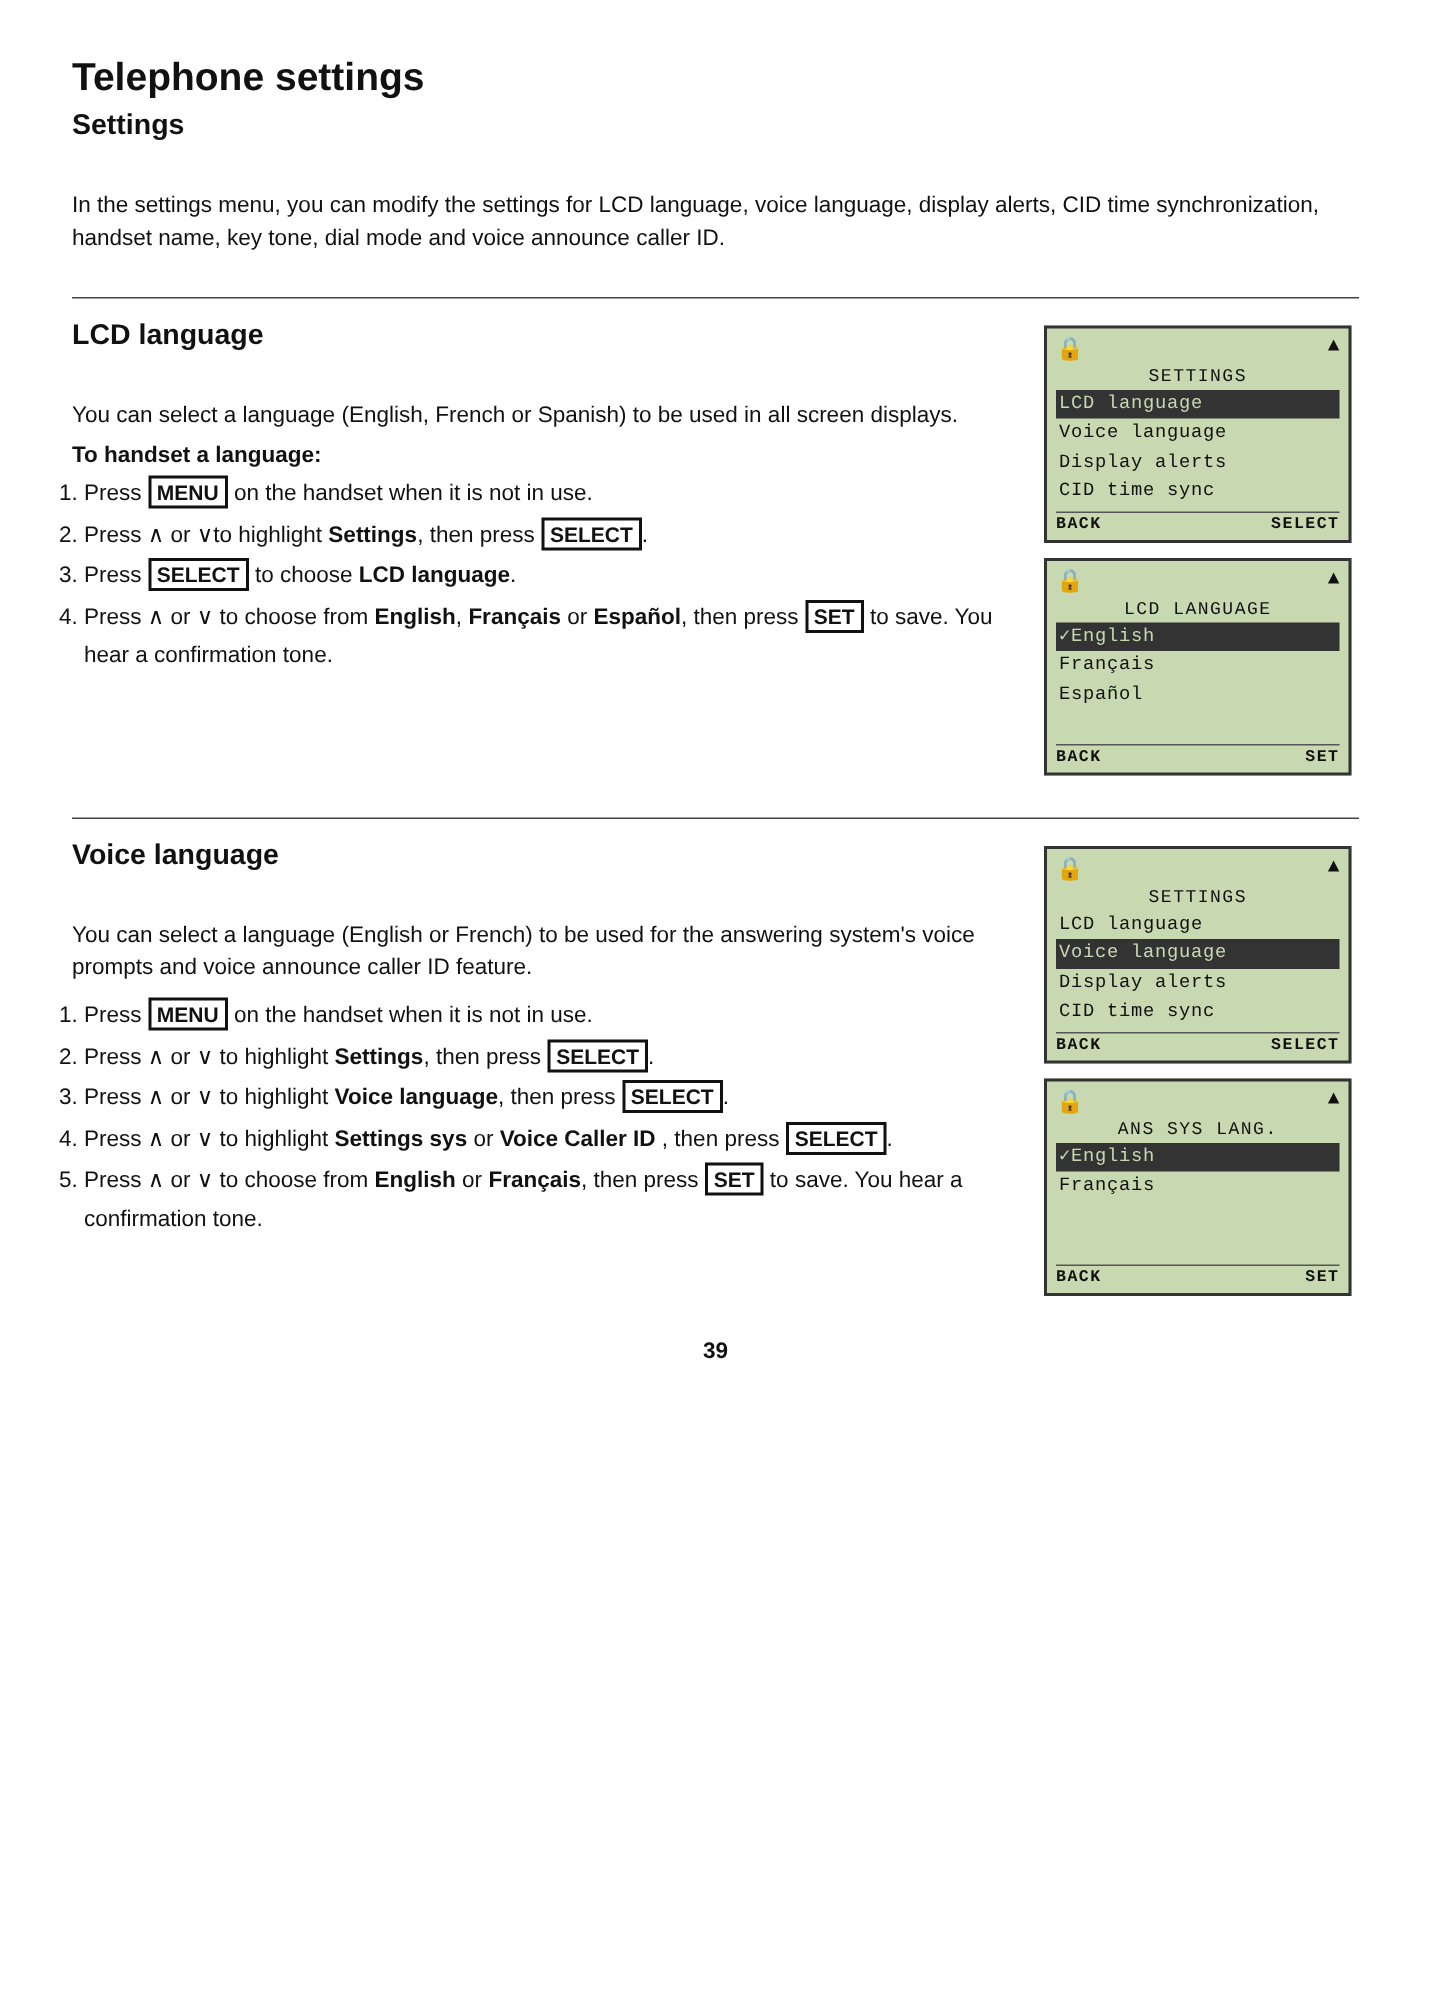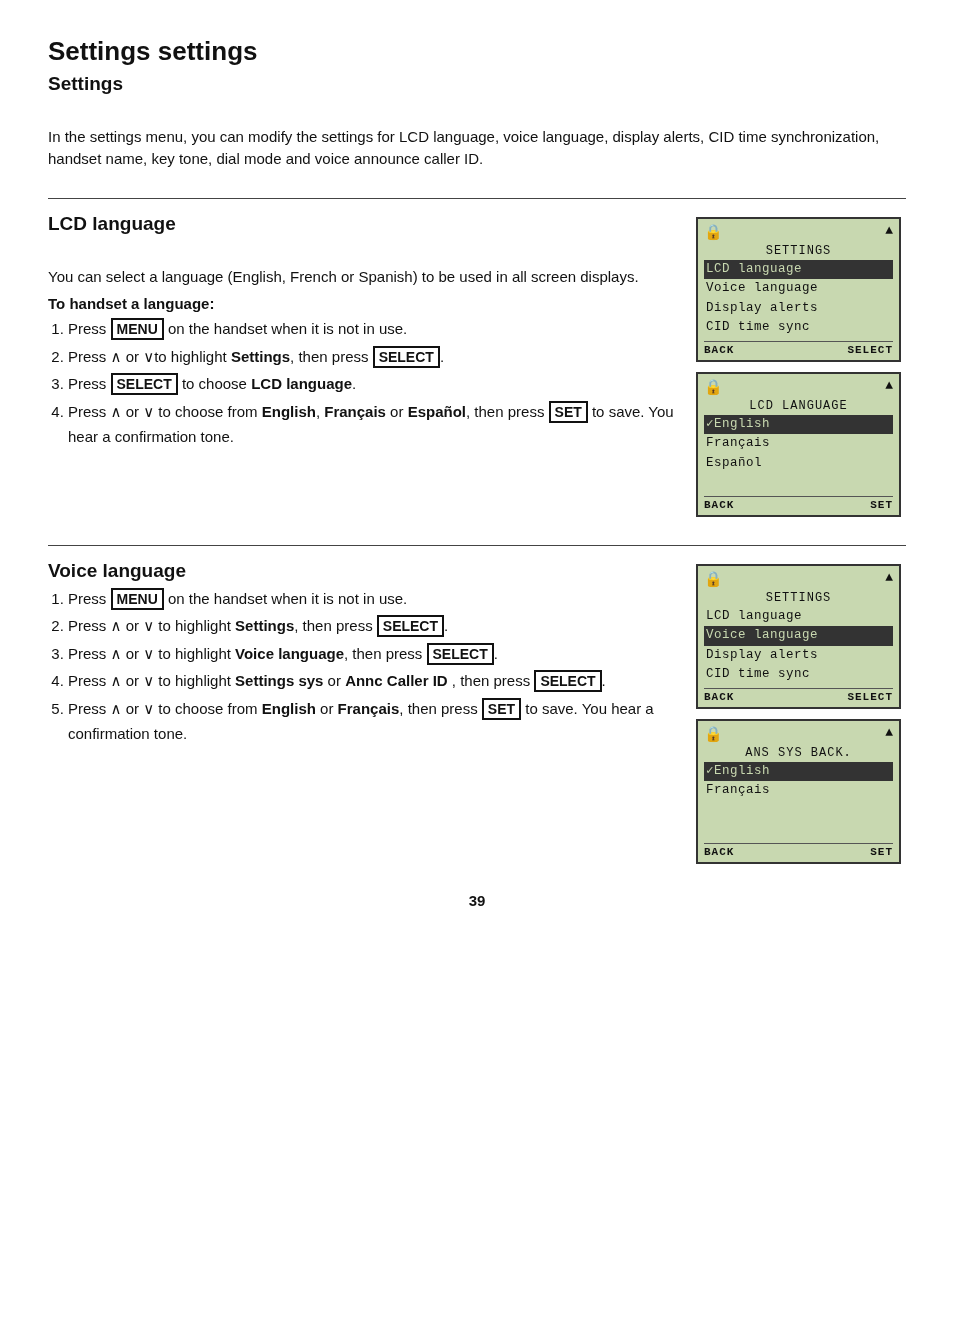--- a/index.html
+++ b/index.html
@@ -44,21 +44,21 @@
       flex: 1;
     }
     .screen-col {
       flex: 0 0 210px;
       display: flex;
       flex-direction: column;
       gap: 10px;
       padding-top: 4px;
     }
     ol {
-      margin-left: 20px;
+      margin-left: 8px;
       line-height: 1.7;
     }
     ol li {
       margin-bottom: 2px;
     }
     .kbd {
       display: inline-block;
       border: 2px solid #111;
       padding: 0px 4px;
       font-weight: 900;
@@ -125,21 +125,21 @@
     .page-num {
       text-align: center;
       margin-top: 14px;
       font-size: 15px;
       font-weight: bold;
     }
   </style>
 </head>
 <body>
 
-<h1>Settings settings</h1>
+<h1>Telephone settings</h1>
 
 <div class="section">
   <h2>Settings</h2>
   <p>In the settings menu, you can modify the settings for LCD language, voice language, display alerts, CID time synchronization, handset name, key tone, dial mode and voice announce caller ID.</p>
 </div>
 
 <hr class="divider">
 
 <div class="section two-col">
   <div class="text-col">
@@ -201,32 +201,33 @@
       </div>
     </div>
   </div>
 </div>
 
 <hr class="divider">
 
 <div class="section two-col">
   <div class="text-col">
     <h2>Voice language</h2>
+    <p>You can select a language (English or French) to be used for the answering system's voice prompts and voice announce caller ID feature.</p>
     <ol>
       <li>
         Press <span class="kbd">MENU</span> on the handset when it is not in use.
       </li>
       <li>
         Press <span>∧</span> or <span>∨</span> to highlight <strong>Settings</strong>, then press <span class="kbd">SELECT</span>.
       </li>
       <li>
         Press <span>∧</span> or <span>∨</span> to highlight <strong>Voice language</strong>, then press <span class="kbd">SELECT</span>.
       </li>
       <li>
-        Press <span>∧</span> or <span>∨</span> to highlight <strong>Settings sys</strong> or <strong>Annc Caller ID</strong> , then press <span class="kbd">SELECT</span>.
+        Press <span>∧</span> or <span>∨</span> to highlight <strong>Settings sys</strong> or <strong>Voice Caller ID</strong> , then press <span class="kbd">SELECT</span>.
       </li>
       <li>
         Press <span>∧</span> or <span>∨</span> to choose from <strong>English</strong> or <strong>Français</strong>, then press <span class="kbd">SET</span> to save. You hear a confirmation tone.
       </li>
     </ol>
   </div>
   <div class="screen-col">
 
     <div class="lcd-screen">
       <div class="lcd-top-bar">
@@ -242,21 +243,21 @@
         <span>BACK</span>
         <span>SELECT</span>
       </div>
     </div>
 
     <div class="lcd-screen">
       <div class="lcd-top-bar">
         <span style="font-size:15px;">🔒</span>
         <span style="font-size:13px;">▲</span>
       </div>
-      <div class="lcd-title-row">ANS SYS BACK.</div>
+      <div class="lcd-title-row">ANS SYS LANG.</div>
       <div class="lcd-row selected">✓English</div>
       <div class="lcd-row">Français</div>
       <div class="lcd-row">&nbsp;</div>
       <div class="lcd-row">&nbsp;</div>
       <div class="lcd-softkeys">
         <span>BACK</span>
         <span>SET</span>
       </div>
     </div>
   </div>

